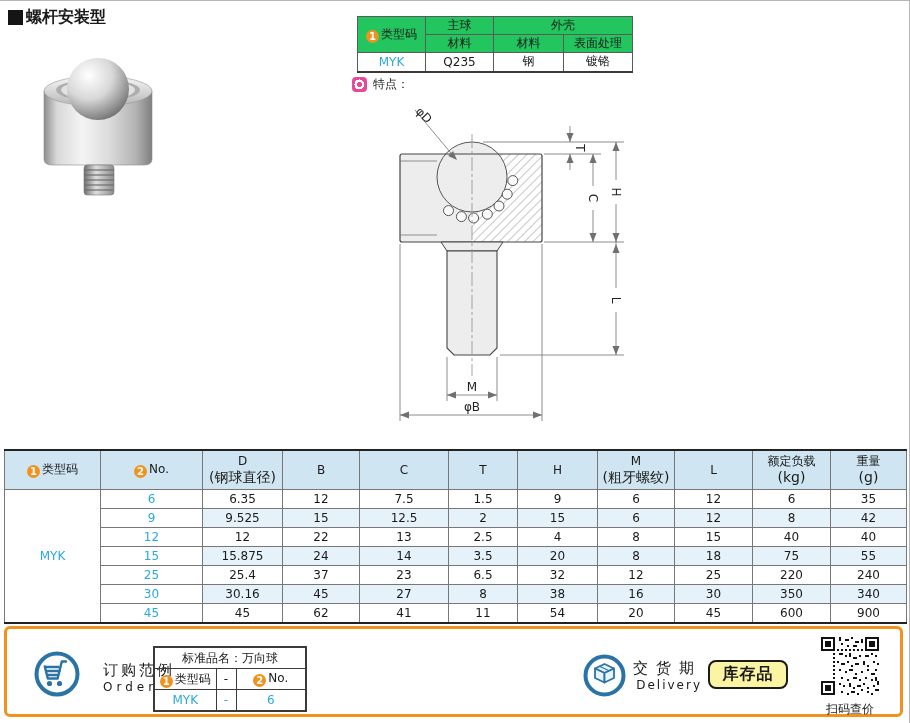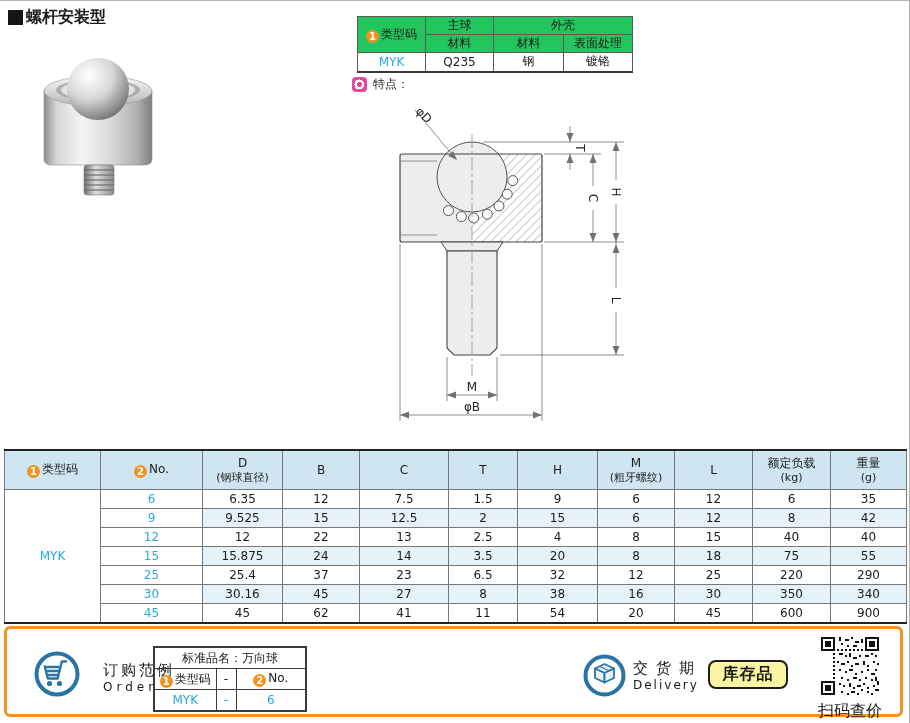--- a/index.html
+++ b/index.html
@@ -29,39 +29,39 @@
   .feat-icon{width:15px;height:15px;border-radius:4px;flex:none;margin-top:1px;
              background:radial-gradient(circle,#e8489b 0 2.5px,#fff 2.5px 5px,#e8489b 5px);}
   .feat-label{white-space:nowrap;}
 
   
   #maintab{left:4px;top:448px;}
   #maintab table{border-collapse:collapse;table-layout:fixed;width:902px;font-size:12px;
                  border:1px solid #666;border-top:2px solid #222;border-bottom:2px solid #222;}
   #maintab th,#maintab td{border:1px solid #777;text-align:center;padding:0;font-weight:normal;}
   #maintab thead th{background:#cfe5f1;height:38px;line-height:1.25;}
-  #maintab .sub{font-size:11px;display:block;}
+  #maintab .sub{font-size:14px;display:block;}
   #maintab tbody td{height:18px;}
   #maintab tr.stripe td{background:#e6f2fa;}
   #maintab tr.stripe td.no{background:#fff;}
   #maintab td.code{background:#fff;}
 
   
   #footer{left:4px;top:625px;width:899px;height:91px;border:3px solid #f2921d;border-radius:6px;
           box-sizing:border-box;background:#fff;}
   .ftxt-cn{font-size:15px;letter-spacing:3px;white-space:nowrap;}
   .ftxt-en{font-size:12px;letter-spacing:4px;white-space:nowrap;}
   #ordertab{left:146px;top:17px;}
   #ordertab table{border-collapse:collapse;table-layout:fixed;font-size:12px;border:2px solid #3a3a3a;}
   #ordertab td{border:1px solid #3a3a3a;text-align:center;padding:0;height:20px;}
   #stockbtn{left:701px;top:31px;width:80px;height:29px;background:#fbf4a2;border:2px solid #1a1a1a;
             border-radius:8px;box-sizing:border-box;display:flex;align-items:center;justify-content:center;
             font-size:16px;font-weight:bold;letter-spacing:1px;cursor:pointer;}
   #qrwrap{left:810px;top:8px;width:66px;text-align:center;}
-  #qrcap{font-size:16px;margin-top:2px;white-space:nowrap;}
+  #qrcap{font-size:12px;margin-top:2px;white-space:nowrap;}
 
   svg text{font-family:"DejaVu Sans","Liberation Sans",sans-serif;}
 </style>
 </head>
 <body>
 
 <div id="page">
 
   <div class="abs" id="title">
     <span class="title-square"></span>
@@ -306,21 +306,21 @@
         <tr>
           <td class="no lnk">25</td>
           <td>25.4</td>
           <td>37</td>
           <td>23</td>
           <td>6.5</td>
           <td>32</td>
           <td>12</td>
           <td>25</td>
           <td>220</td>
-          <td>290</td>
+          <td>240</td>
         </tr>
         <tr class="stripe">
           <td class="no lnk">30</td>
           <td>30.16</td>
           <td>45</td>
           <td>27</td>
           <td>8</td>
           <td>38</td>
           <td>16</td>
           <td>30</td>
@@ -388,21 +388,21 @@
 
     <svg class="abs" style="left:574px;top:23px;" width="47" height="47" viewBox="0 0 47 47">
       <circle cx="23.5" cy="23.5" r="19" fill="#fff" stroke="#2a74a5" stroke-width="4"></circle>
       <g stroke="#2a74a5" stroke-width="1.8" fill="#eaf3f9" stroke-linejoin="round">
         <polygon points="23.5,12 33,16.5 23.5,21 14,16.5"></polygon>
         <polygon points="14,16.5 23.5,21 23.5,30.5 14,26"></polygon>
         <polygon points="33,16.5 23.5,21 23.5,30.5 33,26"></polygon>
       </g>
       <line x1="18.5" y1="14.2" x2="28" y2="18.8" stroke="#2a74a5" stroke-width="1.2"></line>
     </svg>
-    <div class="abs" style="left:626px;top:30px;">
+    <div class="abs" style="left:626px;top:30px;text-align:right;">
       <div class="ftxt-cn" style="letter-spacing:8px;">交货期</div>
       <div class="ftxt-en" style="letter-spacing:2px;">Delivery</div>
     </div>
 
     <div class="abs" id="stockbtn">库存品</div>
 
     <div class="abs" id="qrwrap">
       <svg width="58" height="58" viewBox="0 0 29 29" shape-rendering="crispEdges">
         <rect x="0" y="0" width="29" height="29" fill="#fff"></rect>
         <g fill="#111">

